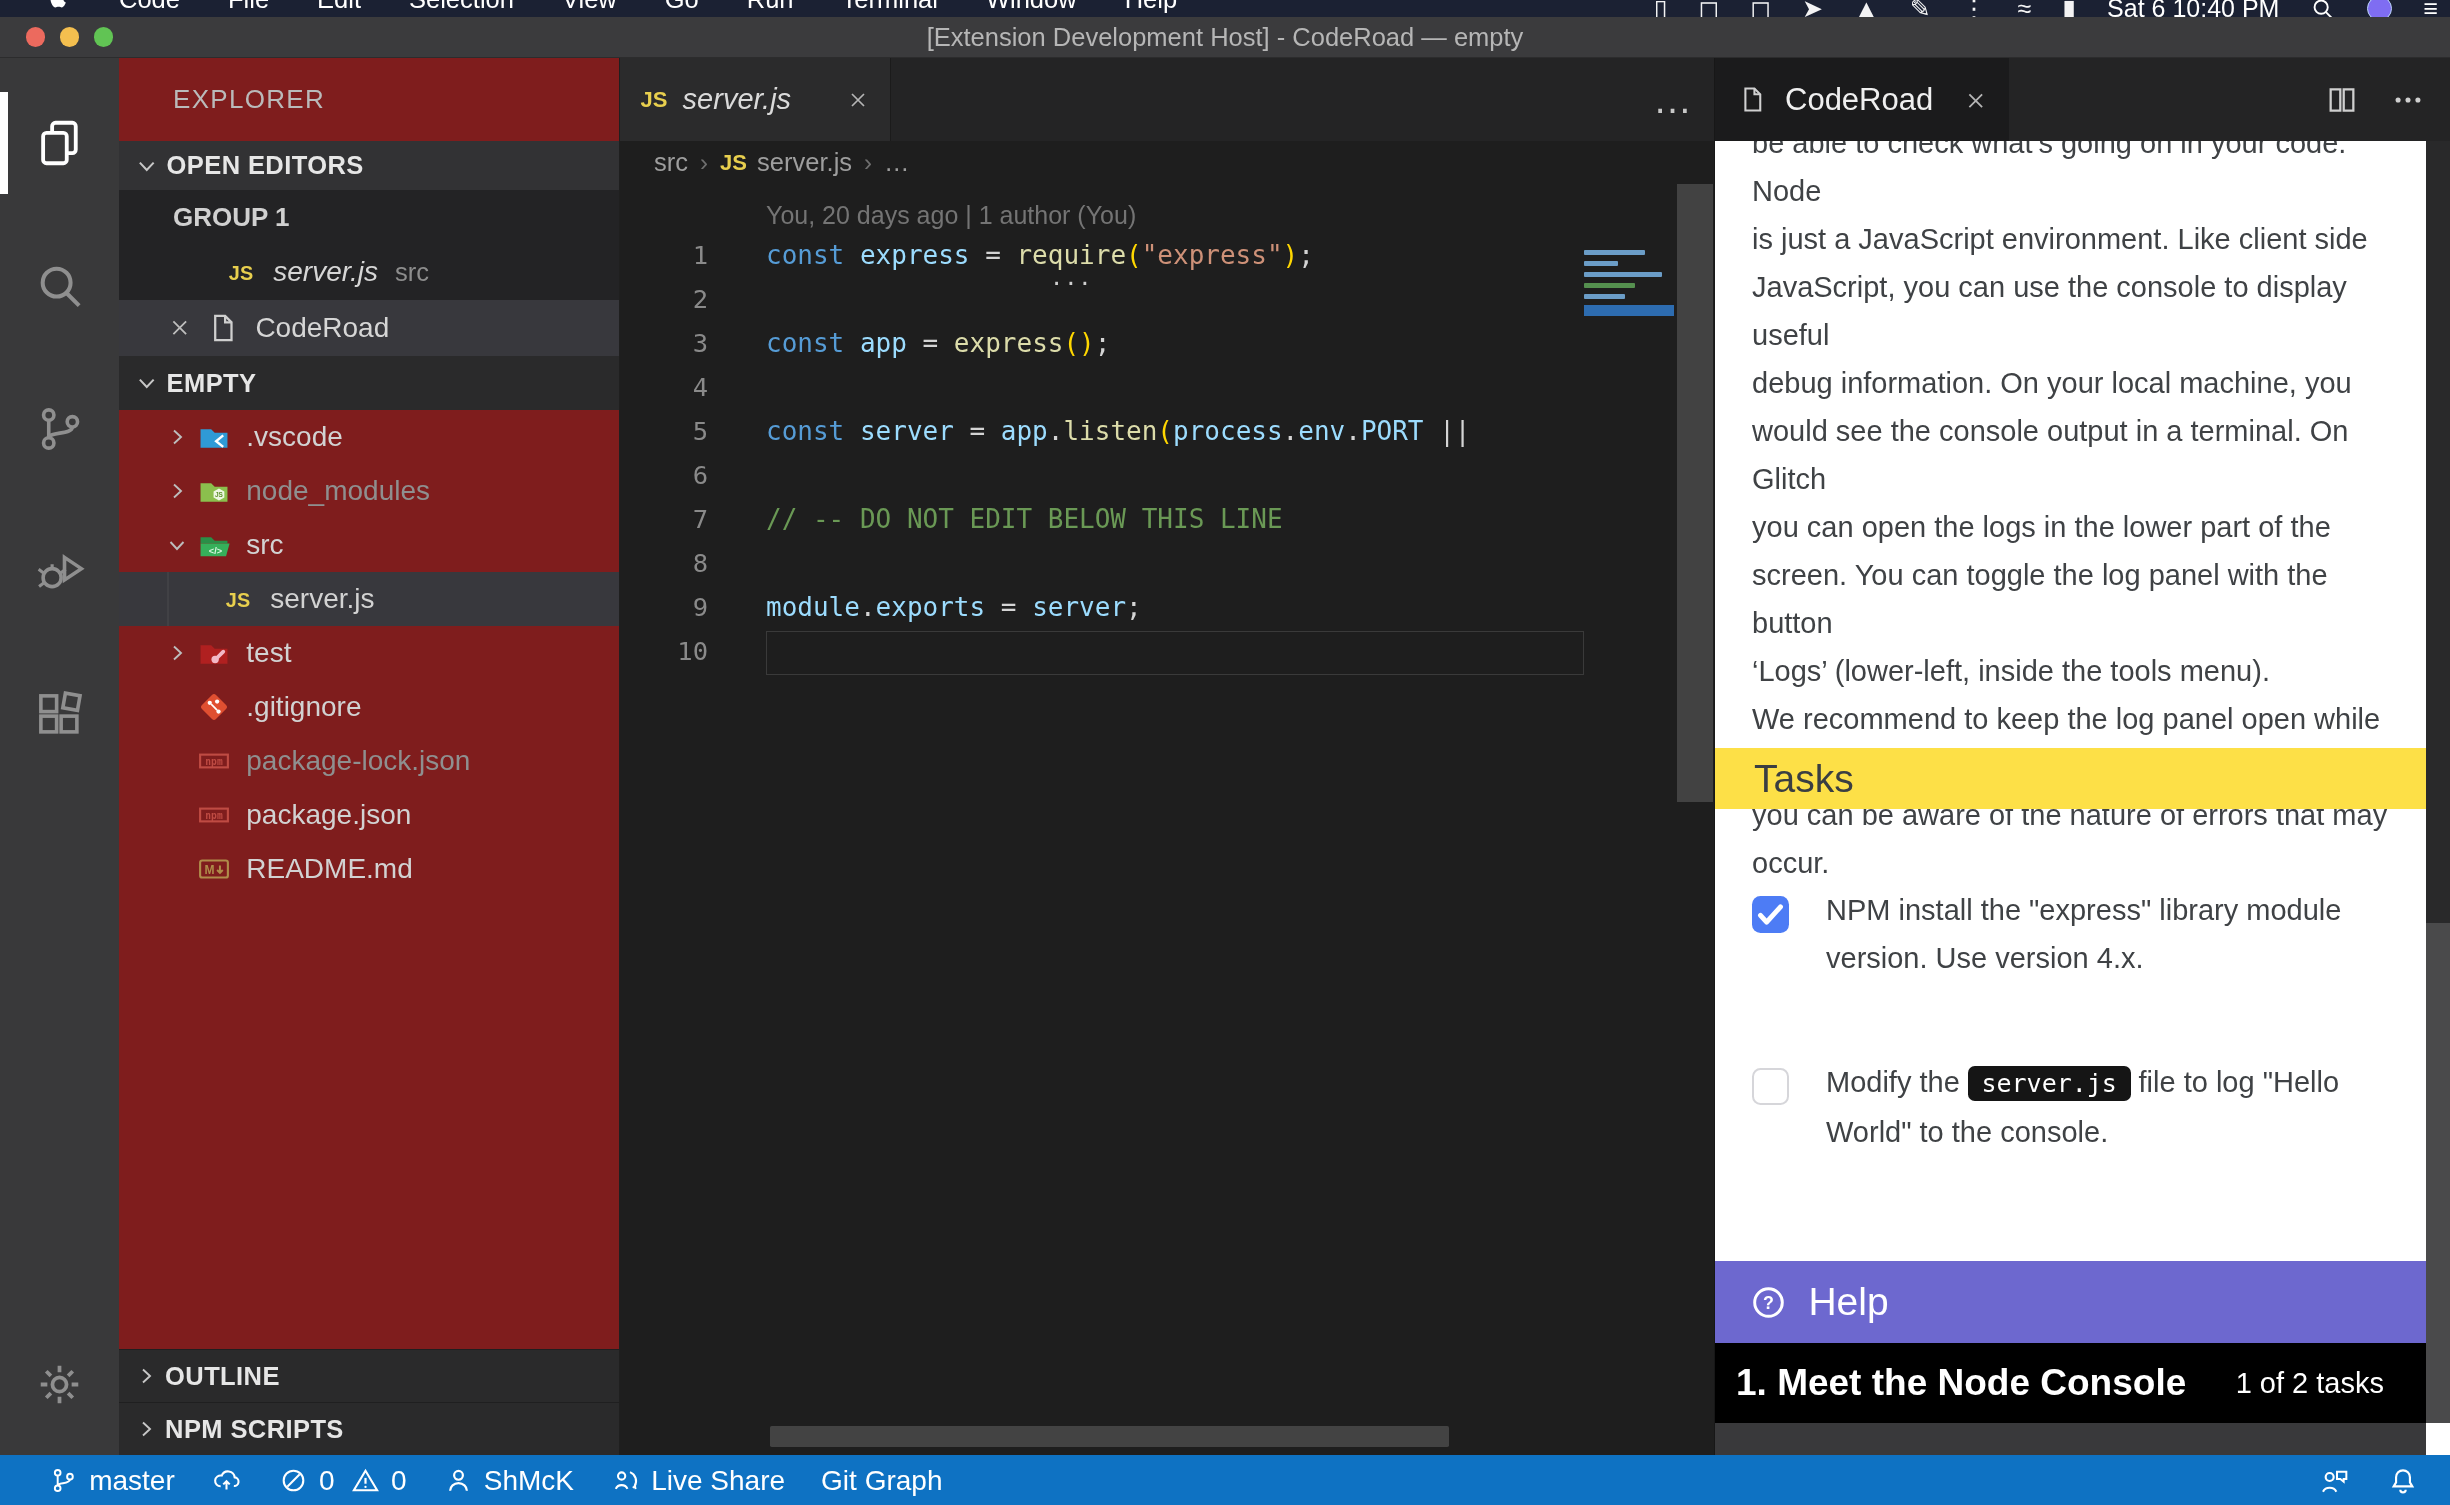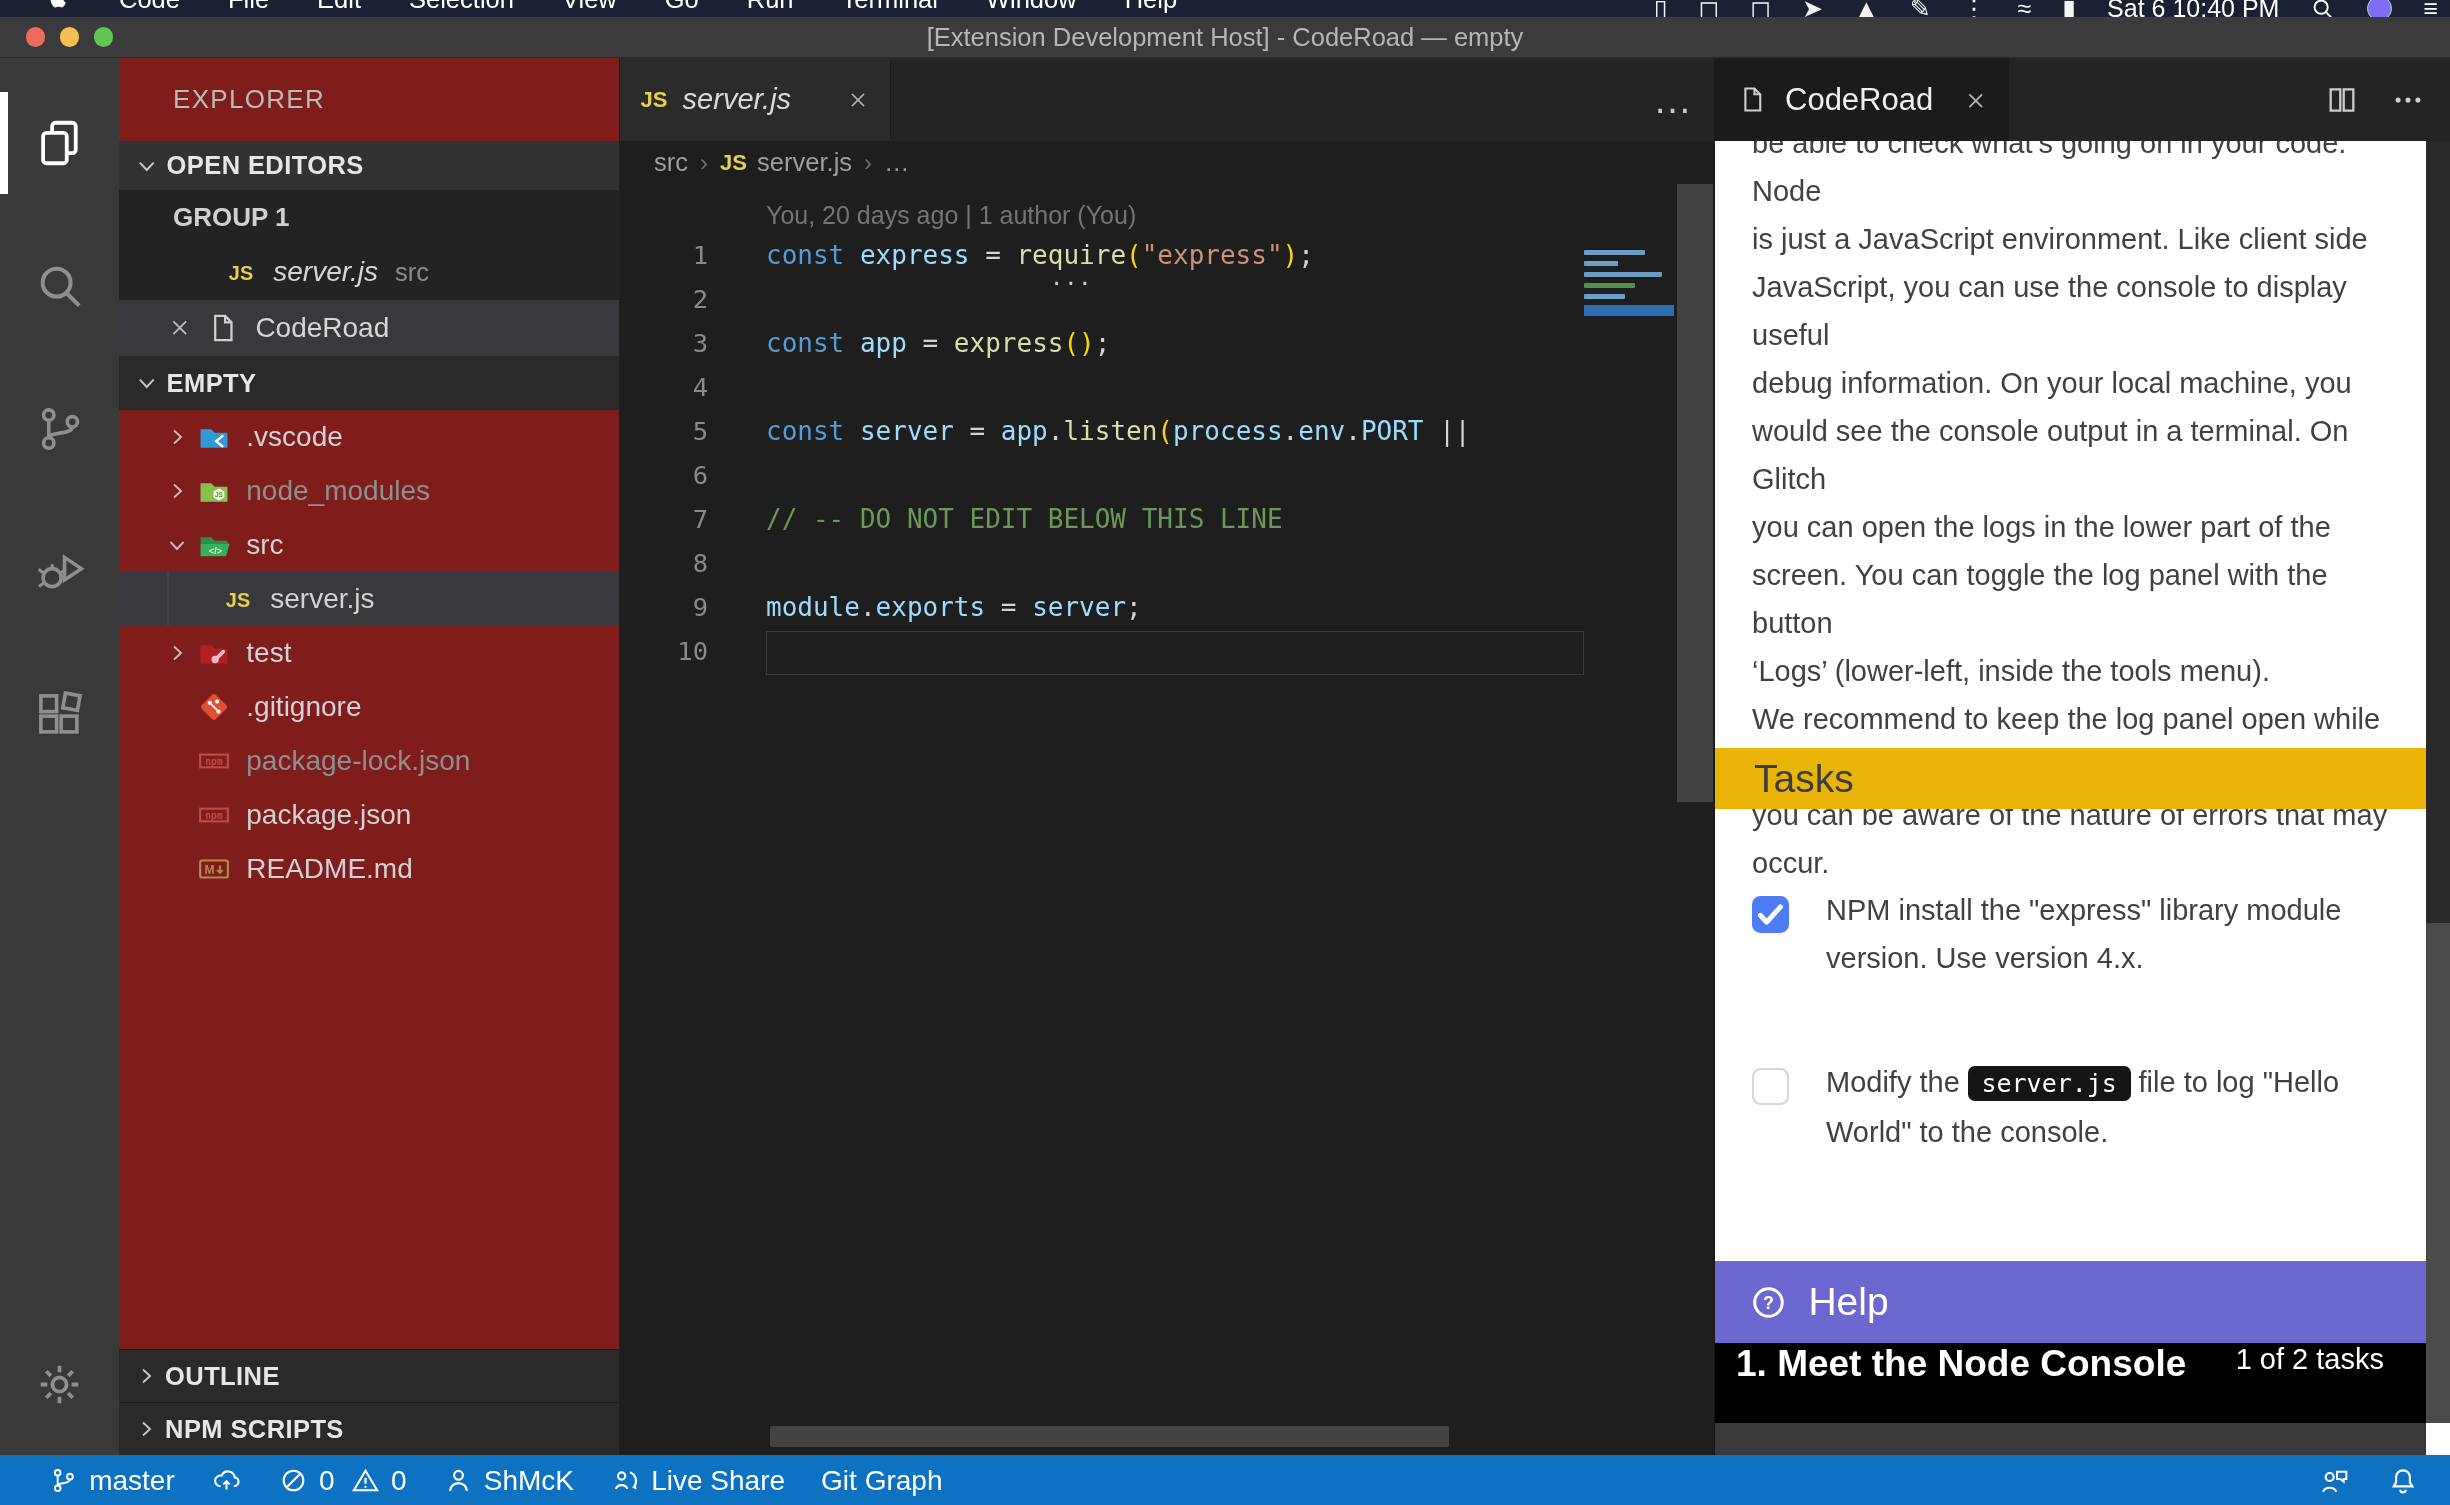--- a/index.html
+++ b/index.html
@@ -82,33 +82,33 @@
   .vsb{position:absolute;left:1057px;width:36px;top:0;height:618px;background:#424242}
   .hsb{position:absolute;left:150px;bottom:8.5px;width:679px;height:20.4px;background:#434343;border-radius:1.7px}
   
   .group2{width:736px;border-left:1.7px solid #171717;display:flex;flex-direction:column;position:relative;flex:none}
   .tab2{width:294px;background:#1b1b1c;display:flex;align-items:center;padding:0 22px;gap:17px;font-size:31px;color:#efefef;cursor:pointer}
   .tab2 .fico{width:31px;height:31px;color:#d0d0d0}
   .t2-actions{position:absolute;right:25.5px;top:0;bottom:0;display:flex;align-items:center;gap:32px;color:#cfcfcf}
   .t2-actions svg{width:34px;height:34px}
   .webview{height:1120px;background:#fff;position:relative;overflow:hidden;width:712px;flex:none}
   .desc{margin:-22px 31px 0 37px;font-size:29px;line-height:48px;color:#3f4245;white-space:pre-line}
-  .tasksband{position:absolute;top:607px;left:0;width:712px;height:61px;background:#eab308;display:flex;align-items:center;padding-left:39px;font-size:39px;color:#3a3e42}
+  .tasksband{position:absolute;top:607px;left:0;width:712px;height:61px;background:#fde047;display:flex;align-items:center;padding-left:39px;font-size:39px;color:#3a3e42}
   .tasks{position:absolute;top:668px;left:37px;width:647px}
   .task{display:flex;align-items:flex-start}
   .task.t1{margin-top:77px}.task.t2{margin-top:76px}
   .cb{width:37px;height:37px;border-radius:8.5px;flex:none;margin-top:10.2px;cursor:pointer}
   .cb.checked{background:#4d7cf5}
   .cb.un{background:#fff;border:2.6px solid #d6d6da}
   .task-text{margin-left:37px;width:575px;font-size:29px;line-height:48px;color:#3f4245}
   .chip{background:#151515;color:#fff;font-family:"DejaVu Sans Mono",monospace;font-size:25px;padding:2.6px 13.6px;border-radius:6.8px}
   .helpband{height:82px;background:#6d68cf;display:flex;align-items:center;padding-left:34px;color:#fff;width:712px;flex:none;cursor:pointer}
   .qmark{width:39px;height:39px;color:#fff}
   .help-label{font-size:39px;margin-left:20.4px}
-  .blackband{height:80px;background:#000;display:flex;align-items:flex-start;padding:0 43px 0 21px;color:#fff;width:712px;flex:none}
+  .blackband{height:80px;background:#000;display:flex;align-items:center;padding:0 43px 0 21px;color:#fff;width:712px;flex:none}
   .bb-title{font-size:37px;font-weight:bold}
   .bb-progress{margin-left:auto;font-size:29px}
   .graystrip{height:32px;background:#39393b;width:712px;flex:none}
   .rail{position:absolute;right:0;width:24px}
   .rail.track{top:83px;height:783px;background:#29292a}
   .rail.thumb{top:865px;height:500px;background:#4a4a4b}
   .rail.corner{top:1365px;height:31.5px;background:#fff}
   
   .statusbar{height:51px;background:#0e72c3;display:flex;align-items:center;color:#fff;font-size:28px;padding:0 31px 0 48px}
   .st-item{display:flex;align-items:flex-start;gap:10.2px;margin-right:36px;cursor:pointer;white-space:nowrap}

